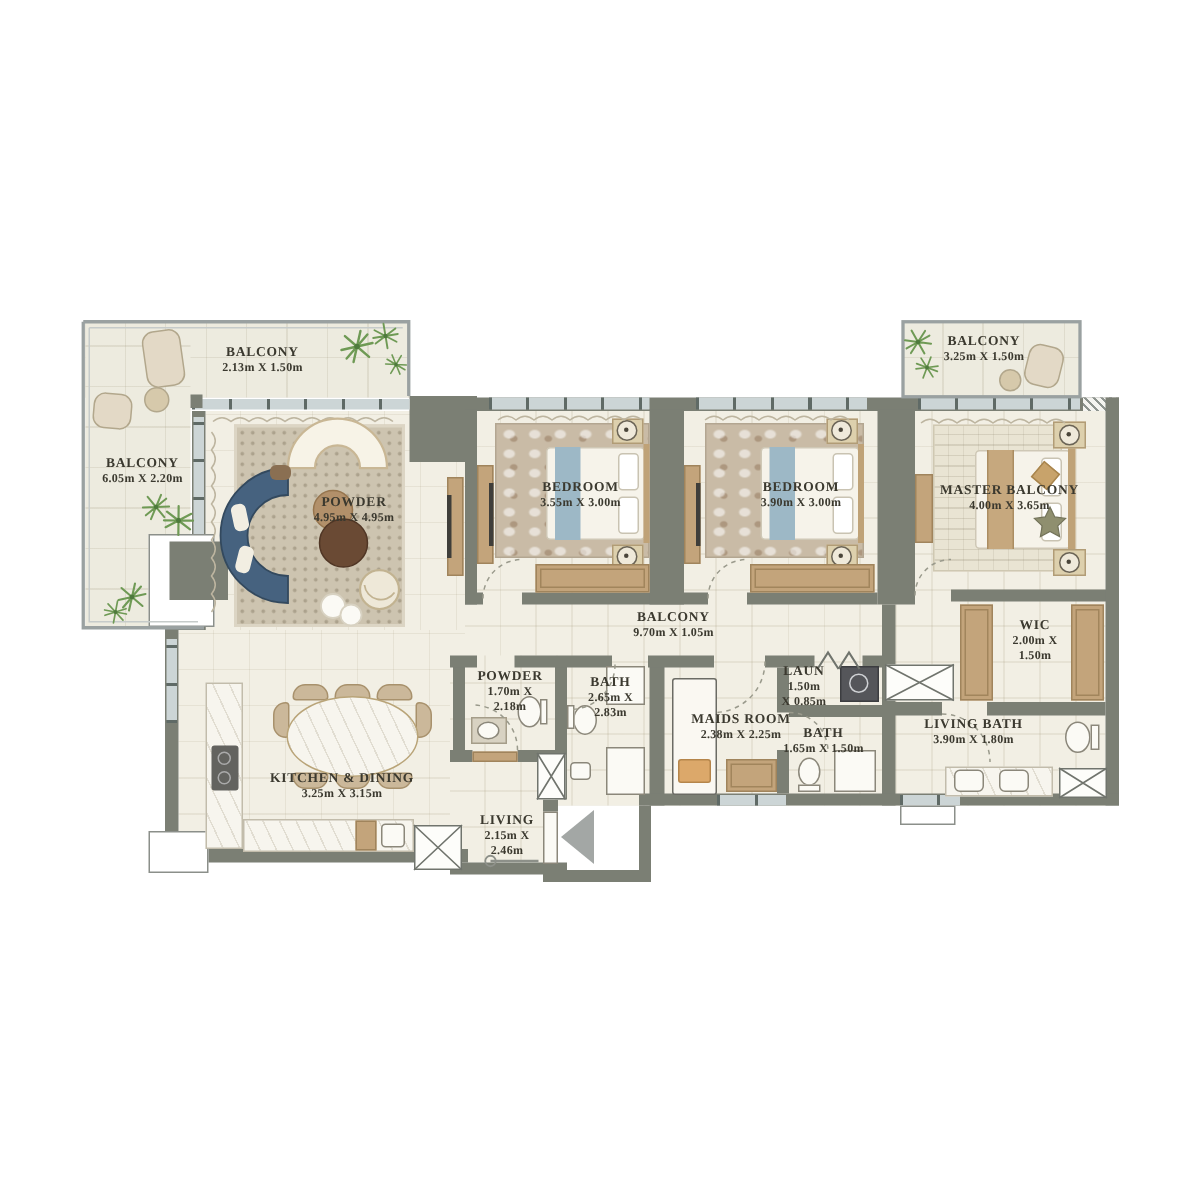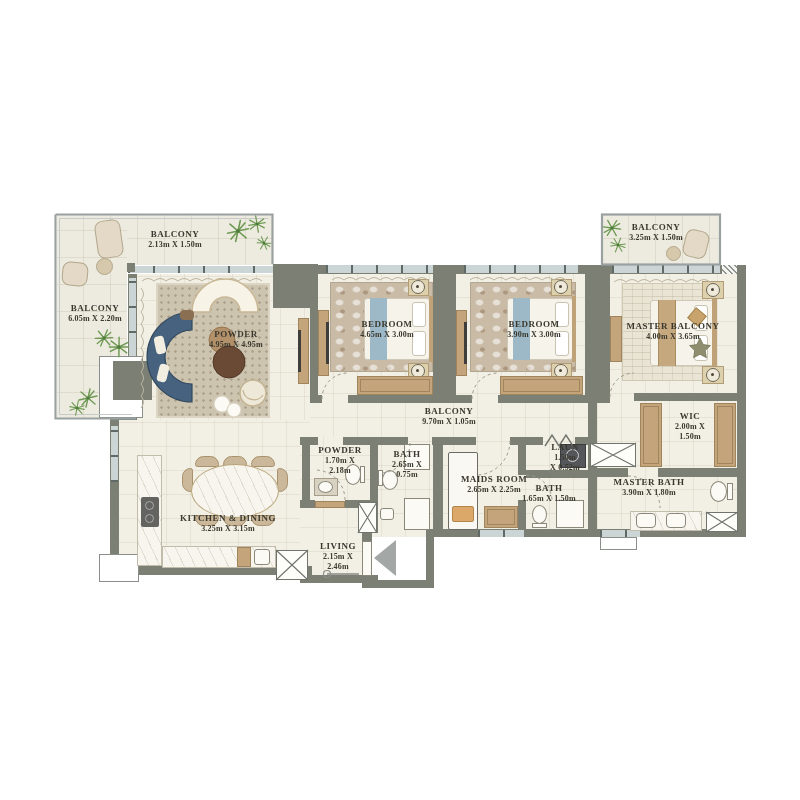--- a/index.html
+++ b/index.html
@@ -323,21 +323,21 @@
   <div class="lbl" style="left:656px;top:222px">
     <div class="a">BALCONY</div>
       <div class="b">3.25m X 1.50m</div>
     </div>
   <div class="lbl" style="left:236px;top:329px">
     <div class="a">POWDER</div>
       <div class="b">4.95m X 4.95m</div>
     </div>
   <div class="lbl" style="left:387px;top:319px">
     <div class="a">BEDROOM</div>
-      <div class="b">4.65m X 3.00m</div>
+      <div class="b">3.55m X 3.00m</div>
     </div>
   <div class="lbl" style="left:534px;top:319px">
     <div class="a">BEDROOM</div>
       <div class="b">3.90m X 3.00m</div>
     </div>
   <div class="lbl" style="left:673px;top:321px">
     <div class="a">MASTER BALCONY</div>
       <div class="b">4.00m X 3.65m</div>
     </div>
   <div class="lbl" style="left:449px;top:406px">
@@ -350,37 +350,37 @@
       <div class="b">1.50m</div>
     </div>
   <div class="lbl" style="left:340px;top:445px">
     <div class="a">POWDER</div>
       <div class="b">1.70m X</div>
       <div class="b">2.18m</div>
     </div>
   <div class="lbl" style="left:407px;top:449px">
     <div class="a">BATH</div>
       <div class="b">2.65m X</div>
-      <div class="b">0.75m</div>
+      <div class="b">2.83m</div>
     </div>
   <div class="lbl" style="left:494px;top:474px">
     <div class="a">MAIDS ROOM</div>
-      <div class="b">2.65m X 2.25m</div>
-    </div>
-  <div class="lbl" style="left:565px;top:442px">
+      <div class="b">2.38m X 2.25m</div>
+    </div>
+  <div class="lbl" style="left:536px;top:442px">
     <div class="a">LAUN</div>
       <div class="b">1.50m</div>
-      <div class="b">X 0.52m</div>
+      <div class="b">X 0.85m</div>
     </div>
   <div class="lbl" style="left:549px;top:483px">
     <div class="a">BATH</div>
       <div class="b">1.65m X 1.50m</div>
     </div>
   <div class="lbl" style="left:649px;top:477px">
-    <div class="a">MASTER BATH</div>
+    <div class="a">LIVING BATH</div>
       <div class="b">3.90m X 1.80m</div>
     </div>
   <div class="lbl" style="left:228px;top:513px">
     <div class="a">KITCHEN &amp; DINING</div>
       <div class="b">3.25m X 3.15m</div>
     </div>
   <div class="lbl" style="left:338px;top:541px">
     <div class="a">LIVING</div>
       <div class="b">2.15m X</div>
       <div class="b">2.46m</div>

